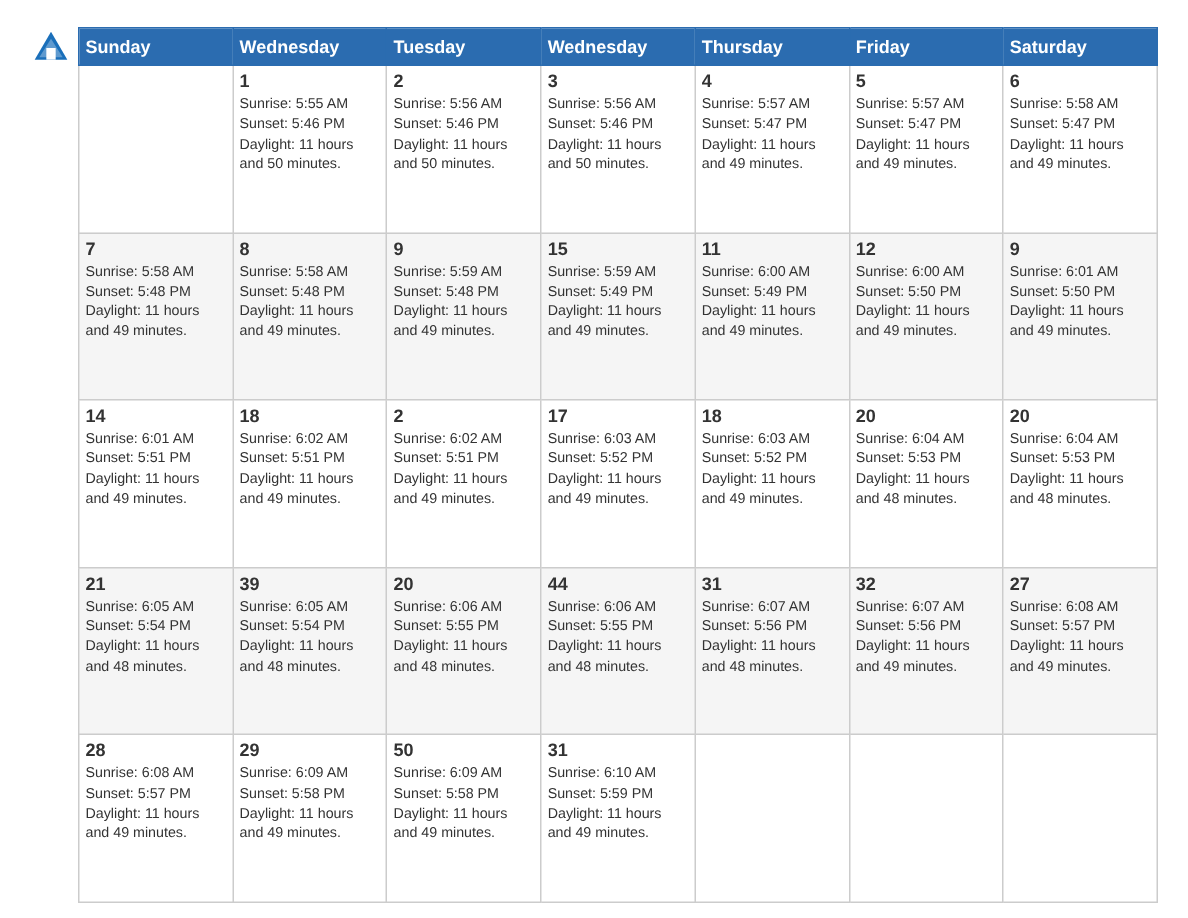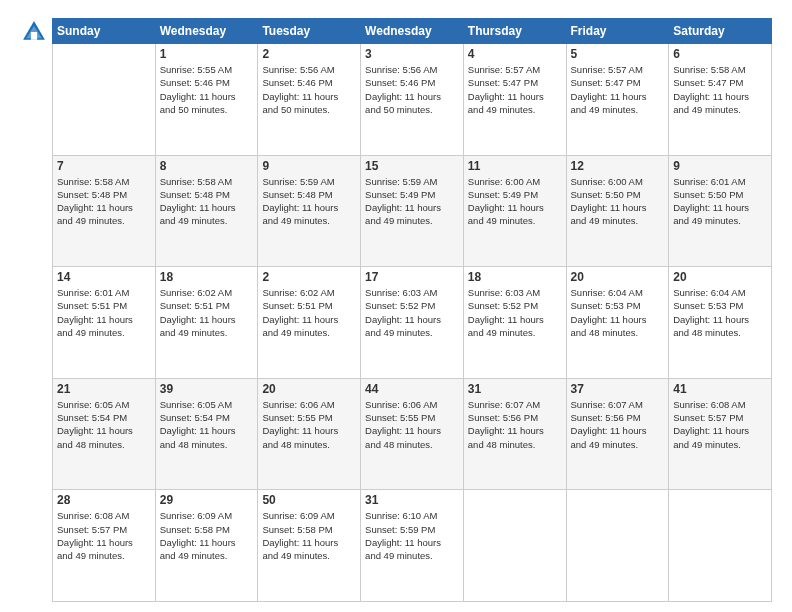--- a/index.html
+++ b/index.html
@@ -237,25 +237,25 @@
           </td>
           <td>
             <span class="day-number">44</span>
             <div class="day-info">Sunrise: 6:06 AM<br>Sunset: 5:55 PM<br>Daylight: 11 hours<br>and 48 minutes.</div>
           </td>
           <td>
             <span class="day-number">31</span>
             <div class="day-info">Sunrise: 6:07 AM<br>Sunset: 5:56 PM<br>Daylight: 11 hours<br>and 48 minutes.</div>
           </td>
           <td>
-            <span class="day-number">37</span>
+            <span class="day-number">32</span>
             <div class="day-info">Sunrise: 6:07 AM<br>Sunset: 5:56 PM<br>Daylight: 11 hours<br>and 49 minutes.</div>
           </td>
           <td>
-            <span class="day-number">41</span>
+            <span class="day-number">27</span>
             <div class="day-info">Sunrise: 6:08 AM<br>Sunset: 5:57 PM<br>Daylight: 11 hours<br>and 49 minutes.</div>
           </td>
         </tr>
         <tr>
           <td>
             <span class="day-number">28</span>
             <div class="day-info">Sunrise: 6:08 AM<br>Sunset: 5:57 PM<br>Daylight: 11 hours<br>and 49 minutes.</div>
           </td>
           <td>
             <span class="day-number">29</span>

